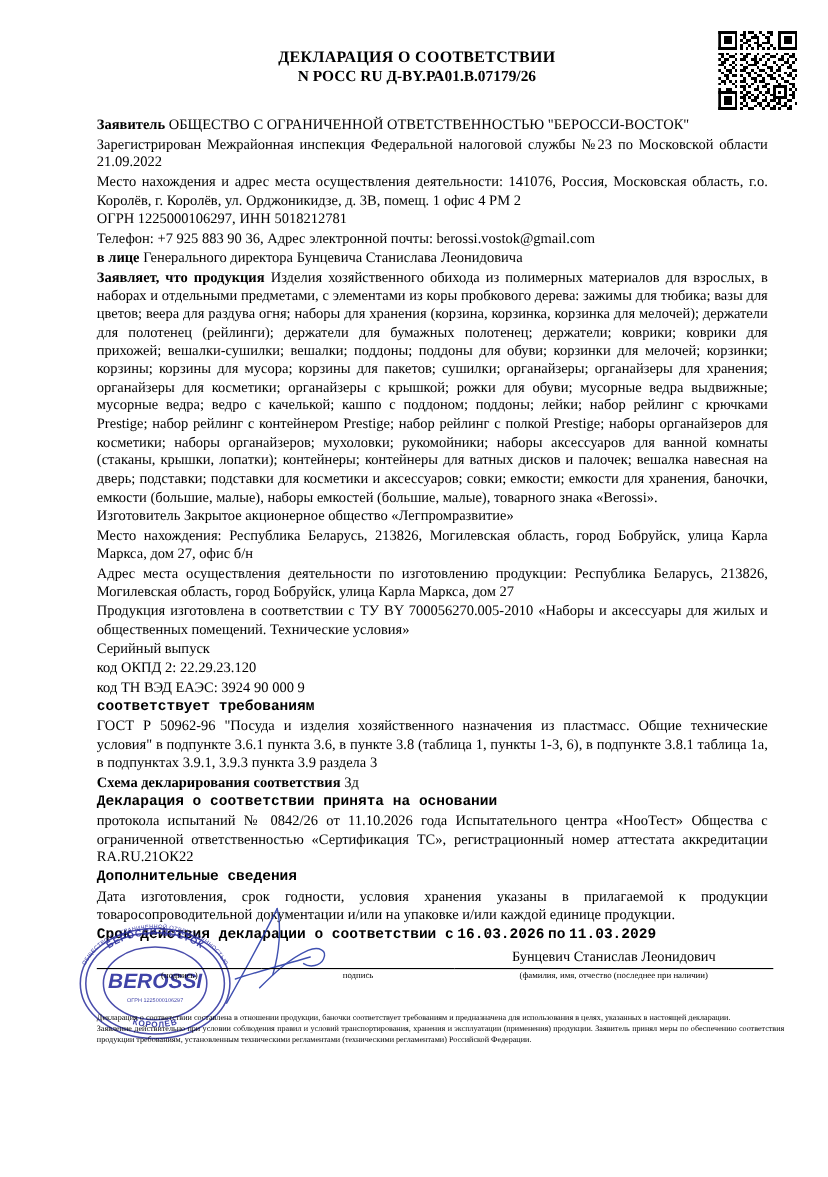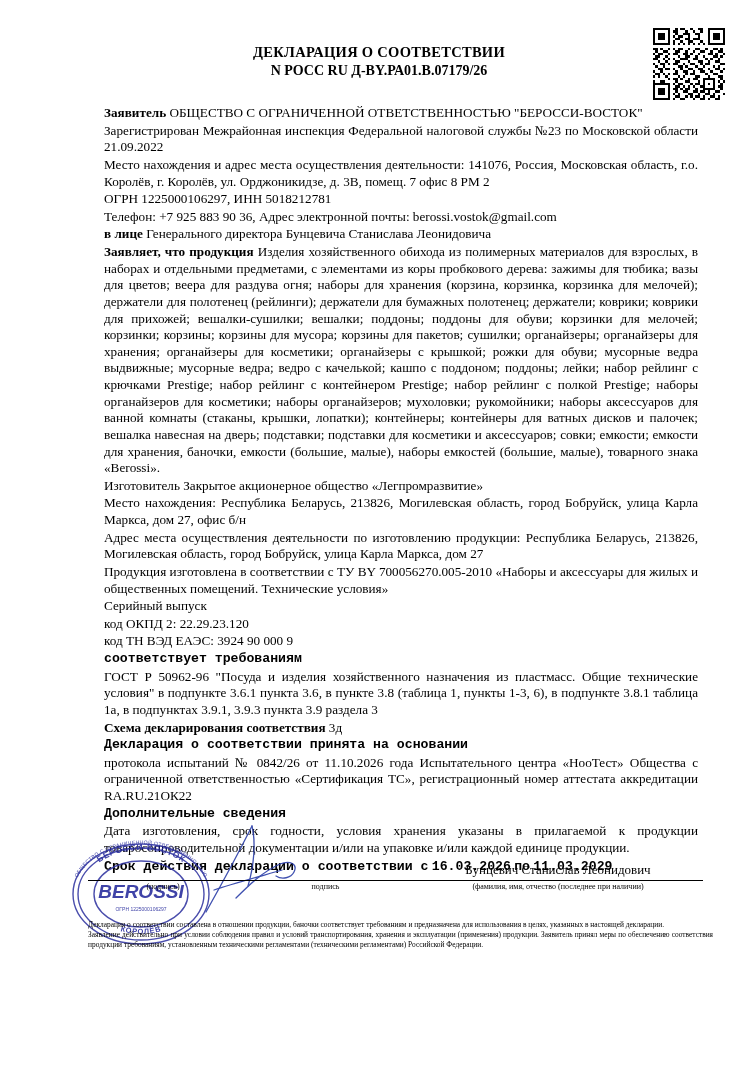--- a/index.html
+++ b/index.html
@@ -44,21 +44,21 @@
     font-size: 14px;
     margin-top: 2px;
   }
   .content {
     margin-top: 26px;
     font-size: 13.2px;
     line-height: 1.26;
     text-align: justify;
   }
   .p {
-    margin: 0 0 1px 16px;
+    margin: 0 0 1px 0;
   }
   .b { font-weight: bold; font-family: Liberation Mono, monospace; }
   .field-label { font-weight: bold; }
 
   .sig-area {
     position: absolute;
     left: 88px;
     right: 50px;
     top: 862px;
     font-size: 13px;
@@ -354,21 +354,21 @@
 
   <div class="content">
 
     <div class="p">
       <span class="field-label">Заявитель</span>
       <span>ОБЩЕСТВО С ОГРАНИЧЕННОЙ ОТВЕТСТВЕННОСТЬЮ "БЕРОССИ-ВОСТОК"</span>
     </div>
 
     <div class="p">Зарегистрирован Межрайонная инспекция Федеральной налоговой службы №23 по Московской области 21.09.2022</div>
 
-    <div class="p">Место нахождения и адрес места осуществления деятельности: 141076, Россия, Московская область, г.о. Королёв, г. Королёв, ул. Орджоникидзе, д. 3В, помещ. 7 офис 8 РМ 2</div>
+    <div class="p">Место нахождения и адрес места осуществления деятельности: 141076, Россия, Московская область, г.о. Королёв, г. Королёв, ул. Орджоникидзе, д. 3В, помещ. 1 офис 4 РМ 2</div>
 
     <div class="p">ОГРН 1225000106297, ИНН 5018212781</div>
 
     <div class="p">Телефон: +7 925 883 90 36, Адрес электронной почты: berossi.vostok@gmail.com</div>
 
     <div class="p">
       <span class="field-label">в лице</span>
       <span>Генерального директора Бунцевича Станислава Леонидовича</span>
     </div>
 

